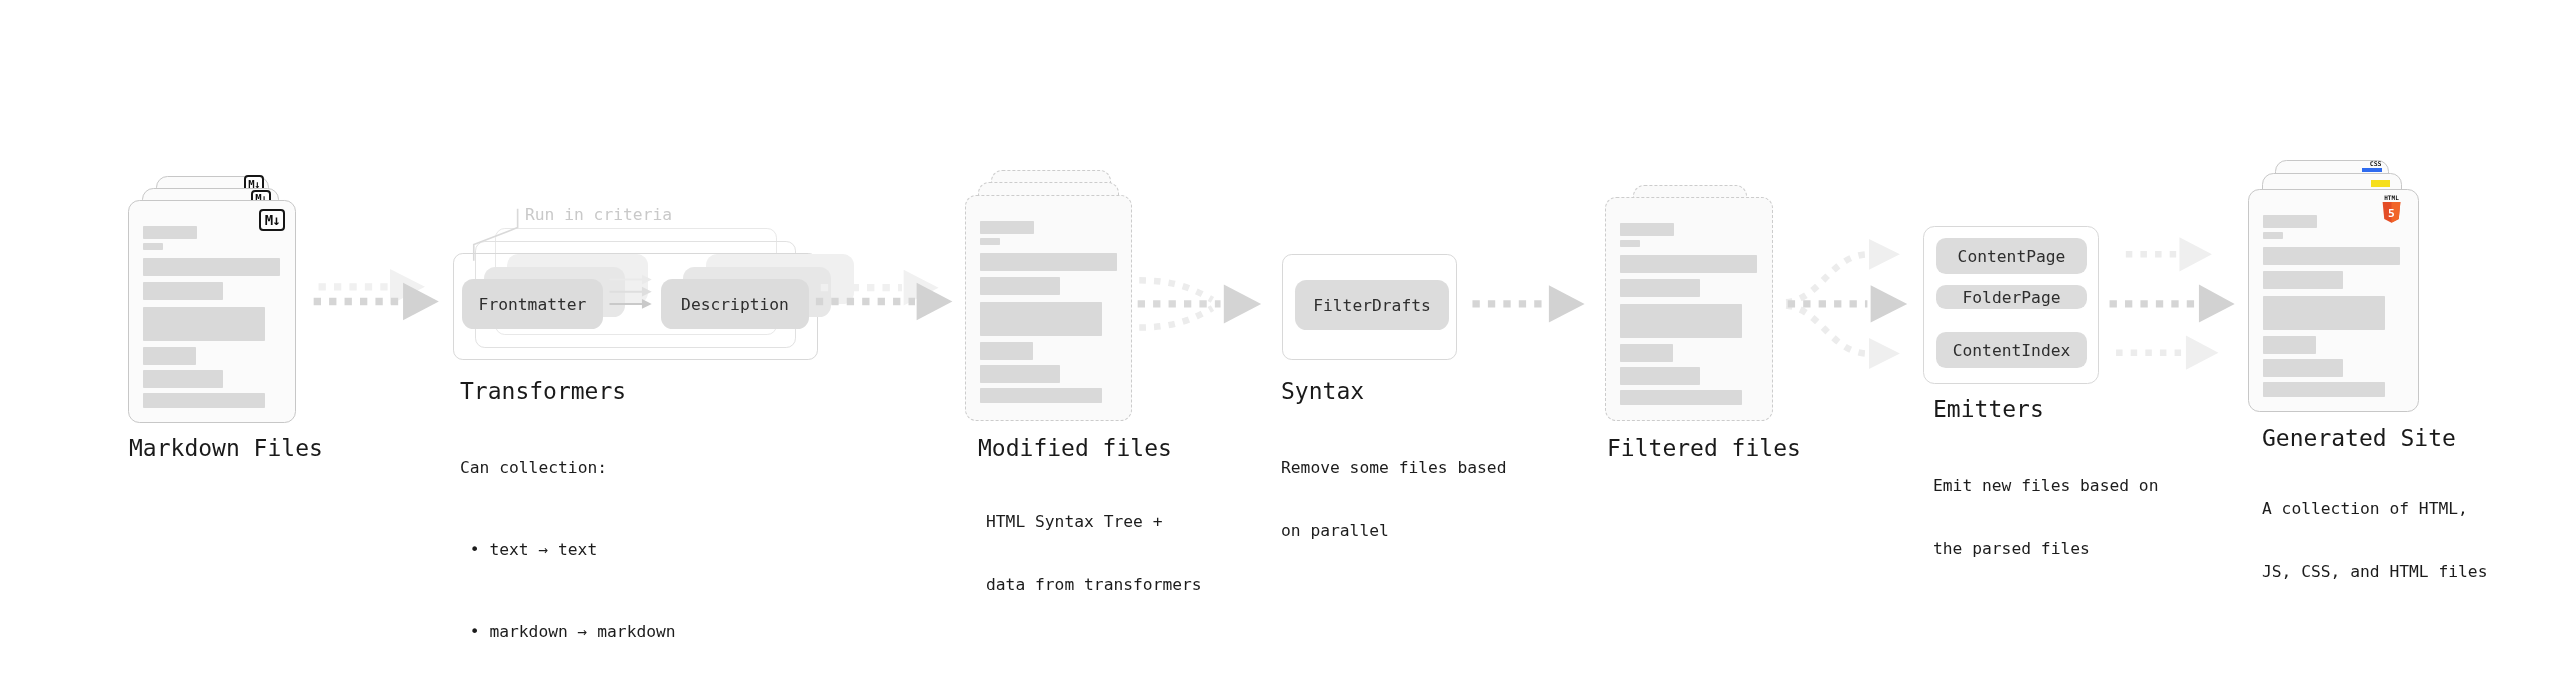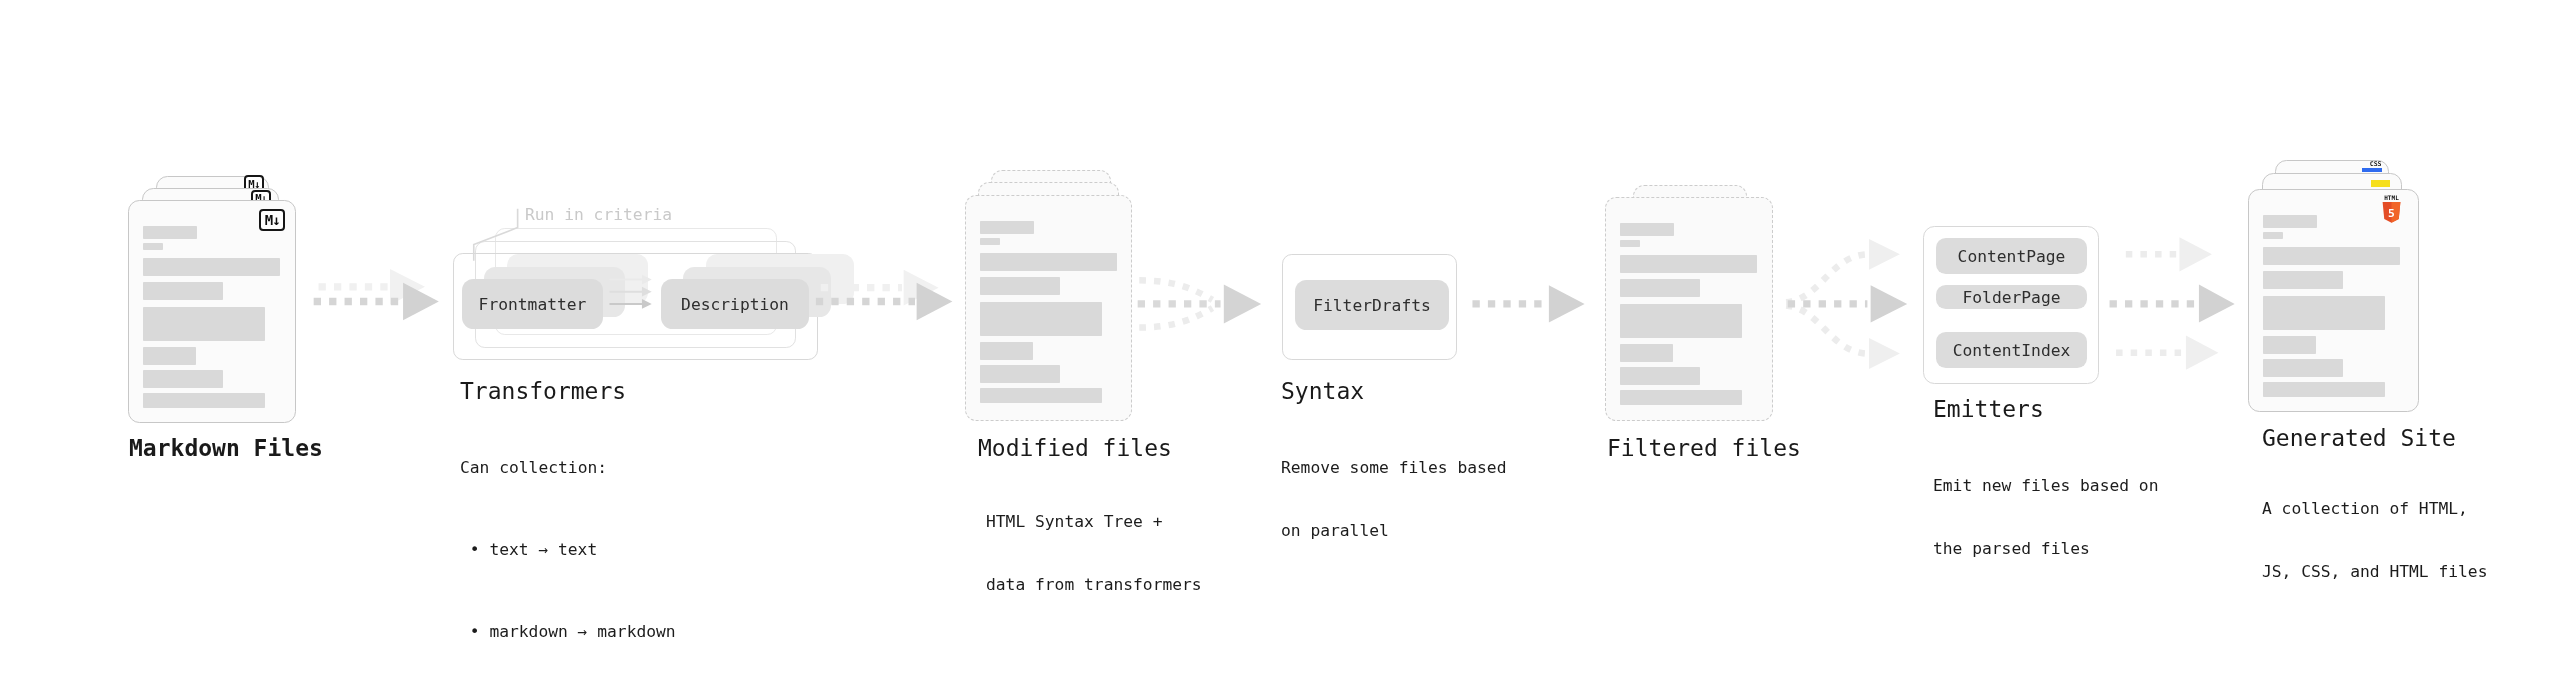--- a/index.html
+++ b/index.html
@@ -55,21 +55,21 @@
       <div class="md-badge" style="right:9.8px;top:8.1px;">M↓</div>
       <div class="bar b1"></div>
       <div class="bar b2"></div>
       <div class="bar b3"></div>
       <div class="bar b4"></div>
       <div class="bar b5"></div>
       <div class="bar b6"></div>
       <div class="bar b7"></div>
       <div class="bar b8"></div>
     </div>
-    <div class="title" style="left:129px;top:436px;font-weight:bold;">Markdown Files</div>
+    <div class="title" style="left:129px;top:436px;">Markdown Files</div>
   </div>
 
   <div>
     <div class="note" style="left:525px;top:205px;">Run in criteria</div>
     <div class="frame" style="left:495px;top:228px;width:282px;height:107px;border-color:#e8e8e8;"></div>
     <div class="frame" style="left:475px;top:241px;width:321px;height:107px;border-color:#e1e1e1;"></div>
     <div class="frame" style="left:453px;top:253px;width:365px;height:107px;border-color:#d8d8d8;"></div>
 
     <div class="graybox echo2" style="left:507px;top:254px;width:141px;height:50px;"></div>
     <div class="graybox echo2" style="left:706px;top:254px;width:148px;height:50px;"></div>

